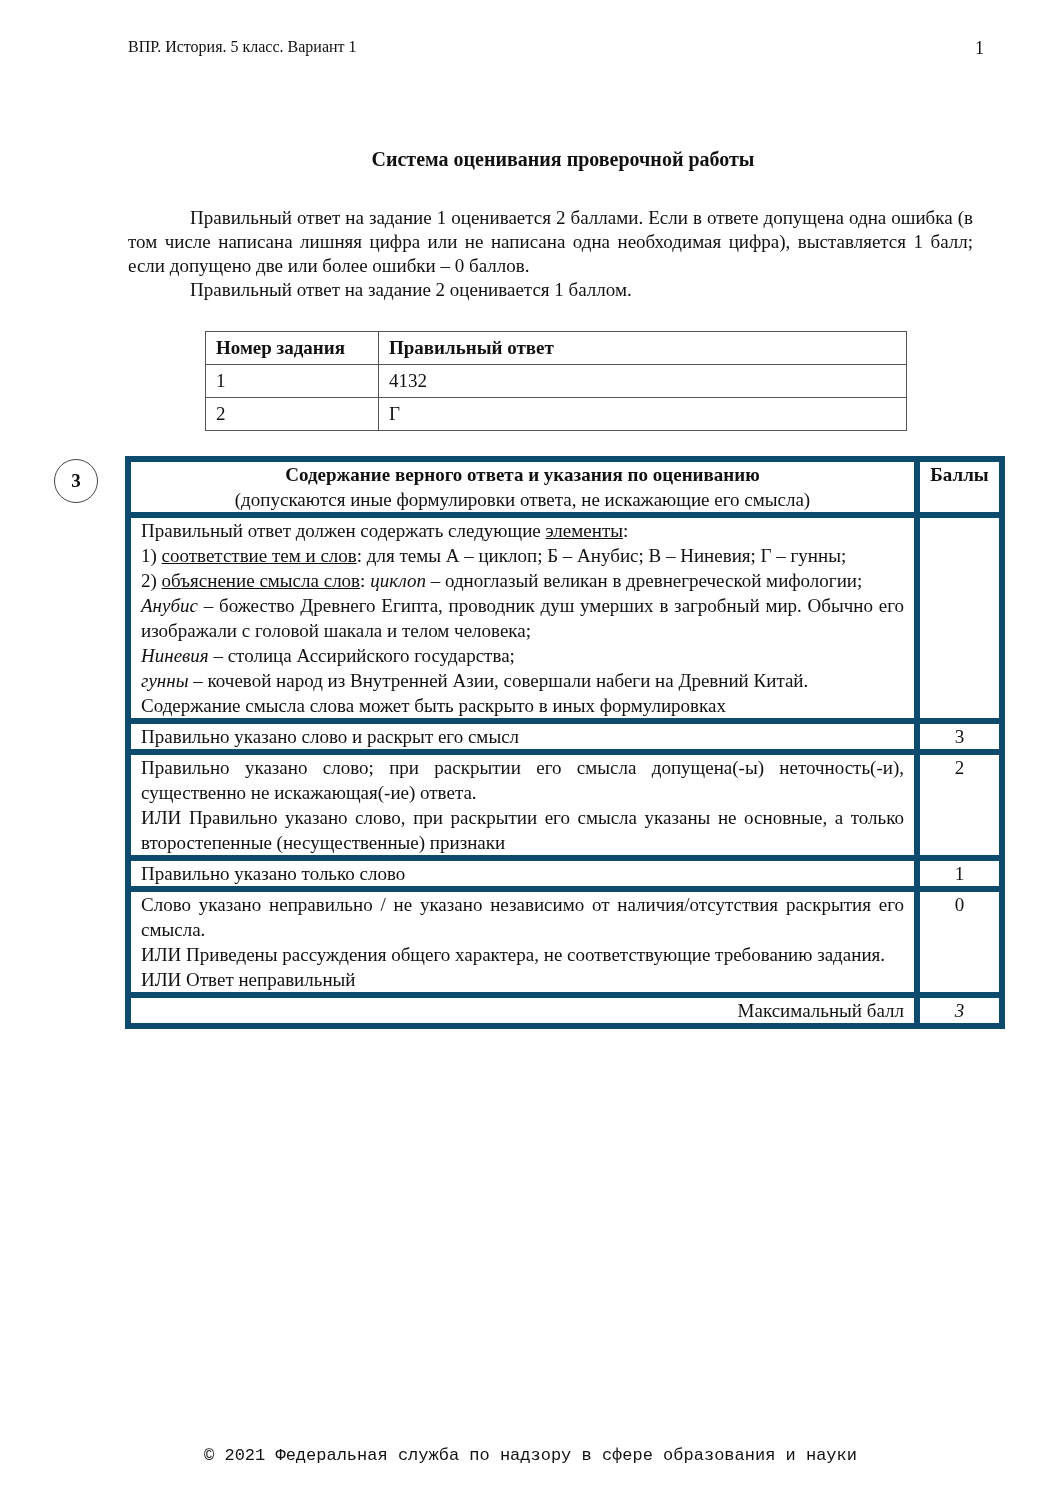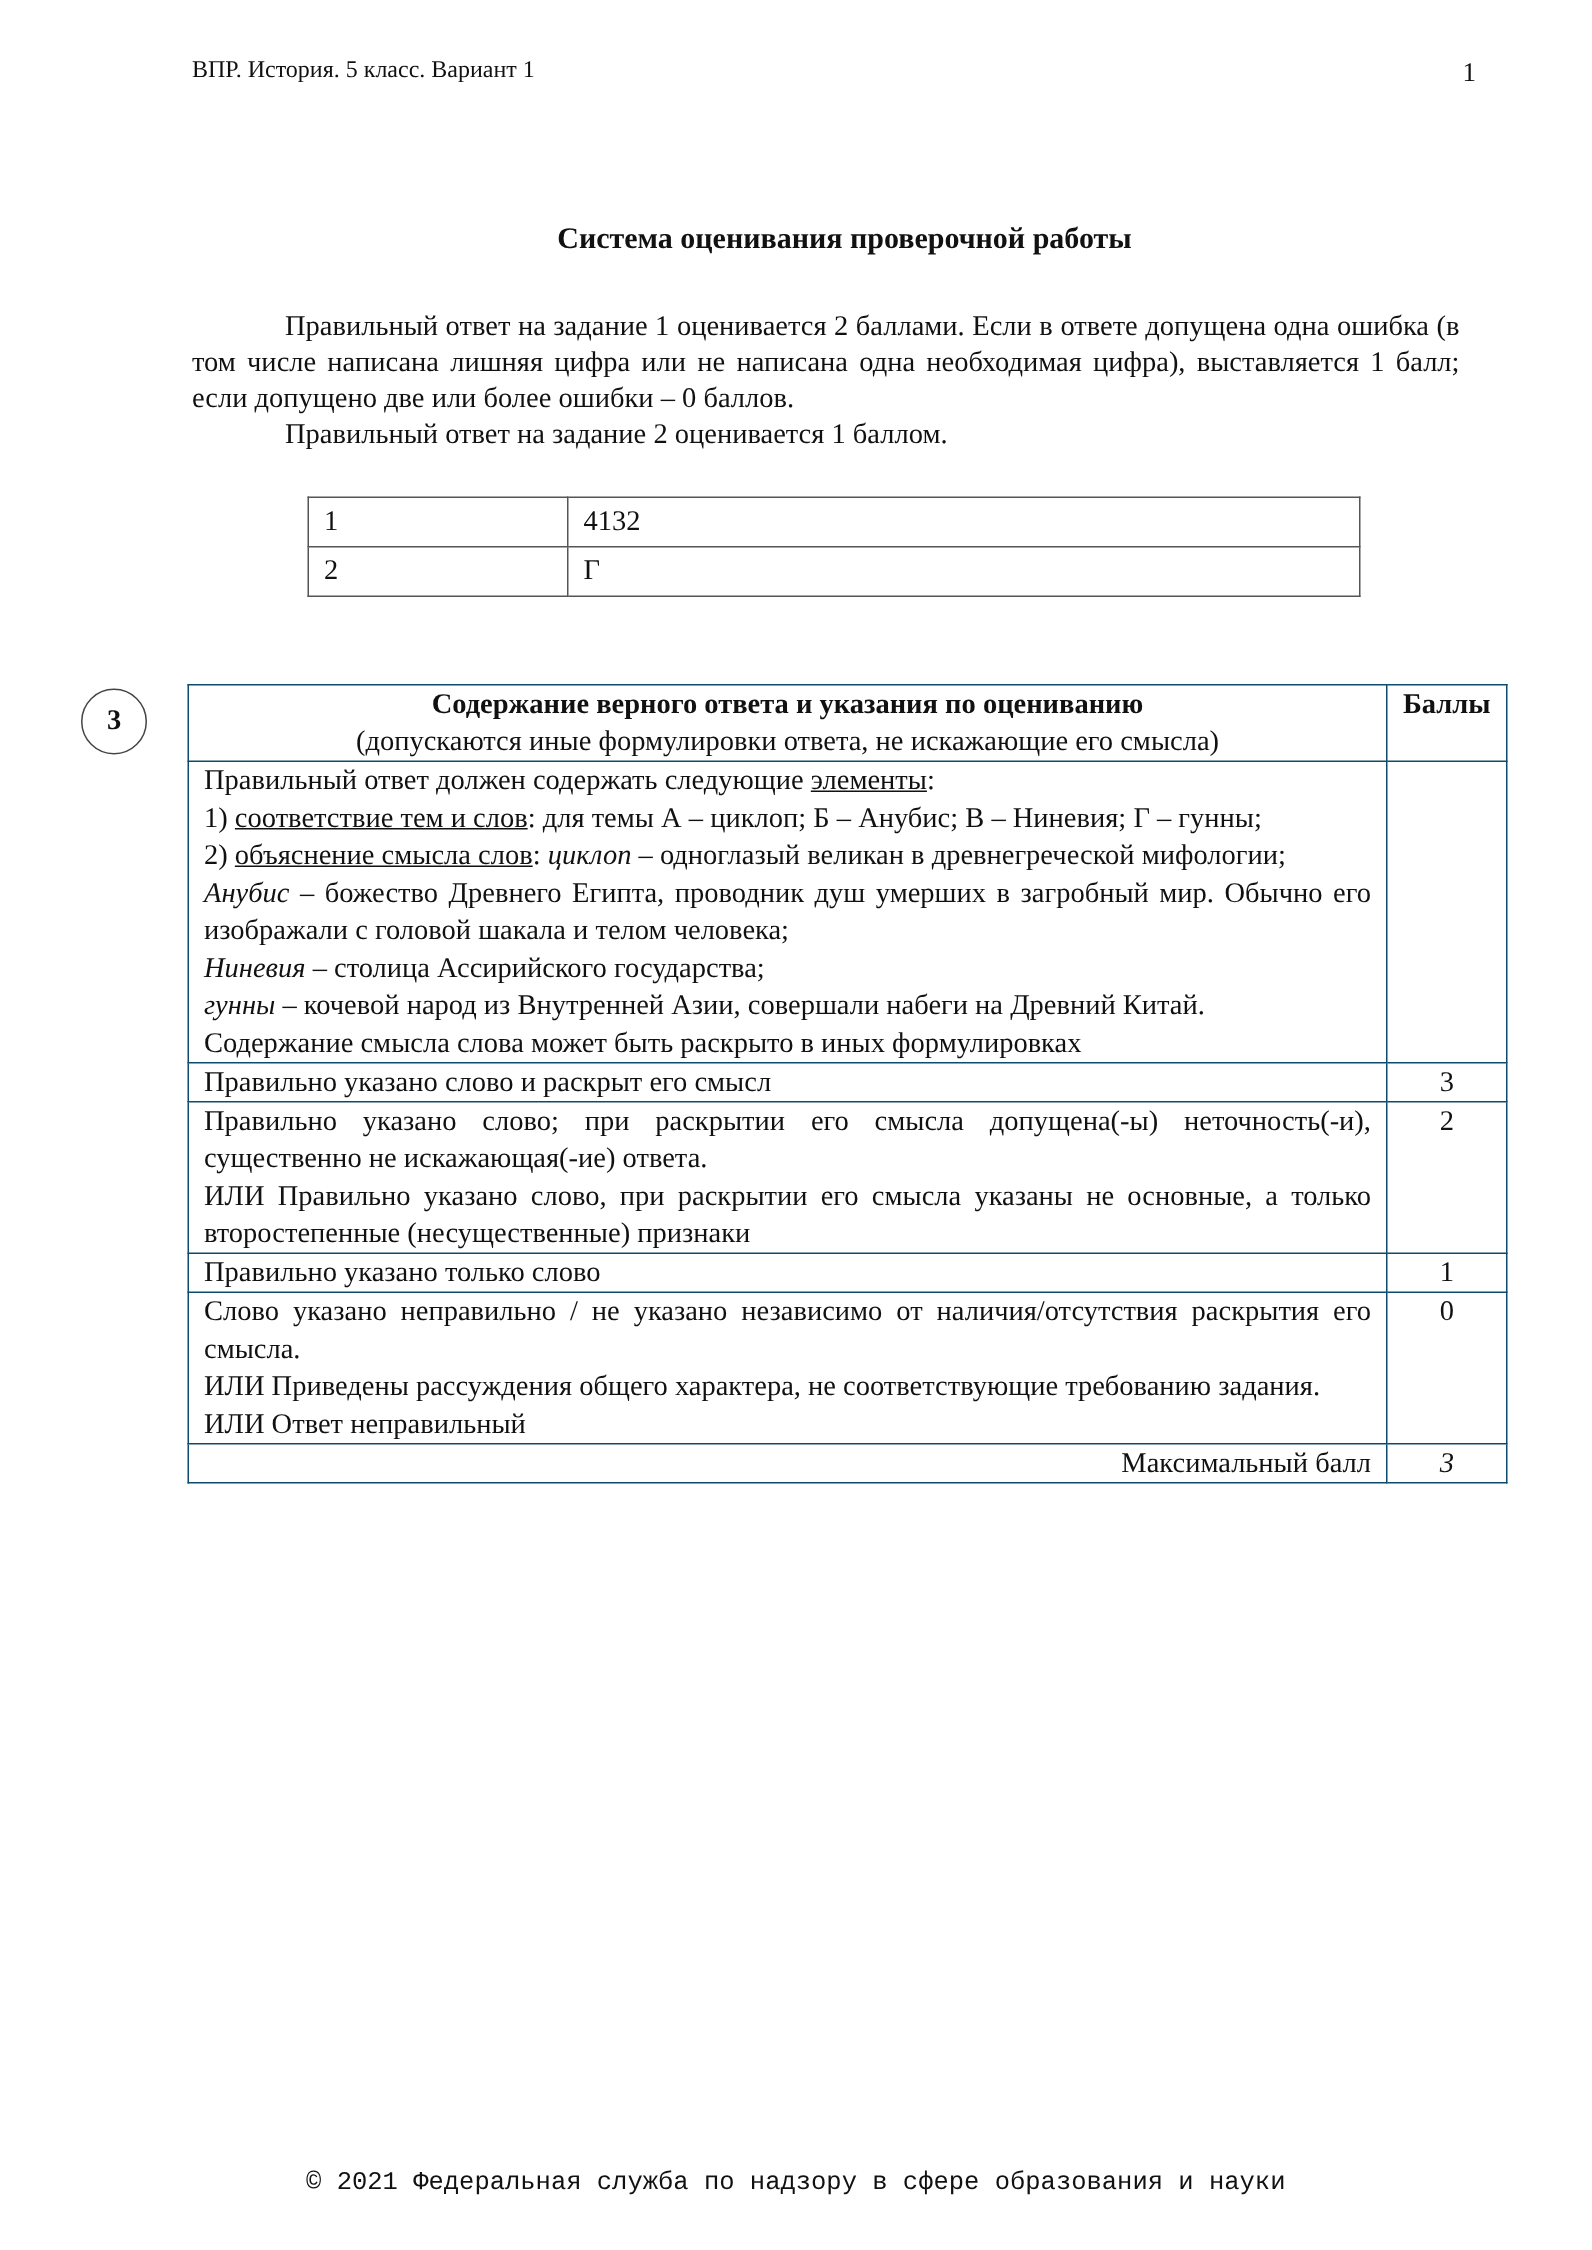--- a/index.html
+++ b/index.html
@@ -17,21 +17,21 @@
     .answers { position: absolute; left: 205px; top: 331px; width: 702px; }
     .answers td, .answers th { border: 1px solid #555; padding: 4px 10px; height: 24px; text-align: left; font-size: 19px; }
     .answers th { font-weight: bold; }
     .answers td:first-child, .answers th:first-child { width: 152px; }
     .task-num {
       position: absolute; left: 54px; top: 459px; width: 42px; height: 42px;
       border: 1px solid #444; border-radius: 50%; text-align: center; line-height: 42px;
       font-weight: bold; font-size: 19px;
     }
     .criteria { position: absolute; left: 125px; top: 456px; width: 880px; }
-    .criteria td, .criteria th { border: 1px solid #0c4a6e; padding: 0 10px; vertical-align: top; line-height: 25px; font-size: 19px; }
+    .criteria td, .criteria th { border: 6px solid #0c4a6e; padding: 0 10px; vertical-align: top; line-height: 25px; font-size: 19px; }
     .criteria th { font-weight: normal; text-align: center; }
     .criteria .h-bold { font-weight: bold; display: block; }
     .criteria .c-score { width: 79px; text-align: center; padding: 0; }
     .criteria .c-text { text-align: justify; }
     .u { text-decoration: underline; }
     .i { font-style: italic; }
     .line { display: block; }
     .max-label { text-align: right !important; }
     .max-val { font-style: italic; }
     .footer { position: absolute; left: 0; width: 1061px; top: 1446px; text-align: center; font-size: 17px; font-family: Liberation Mono, monospace; }
@@ -44,20 +44,24 @@
 
 <div class="title">Система оценивания проверочной работы</div>
 
 <div class="intro">
   <p>Правильный ответ на задание 1 оценивается 2 баллами. Если в ответе допущена одна ошибка (в том числе написана лишняя цифра или не написана одна необходимая цифра), выставляется 1 балл; если допущено две или более ошибки – 0 баллов.</p>
   <p>Правильный ответ на задание 2 оценивается 1 баллом.</p>
 </div>
 
 <table class="answers">
   <tbody>
+      <tr>
+    <th>Номер задания</th>
+    <th>Правильный ответ</th>
+  </tr>
   <tr>
     <td>1</td>
     <td>4132</td>
   </tr>
   <tr>
     <td>2</td>
     <td>Г</td>
   </tr>
 </tbody>
   </table>

